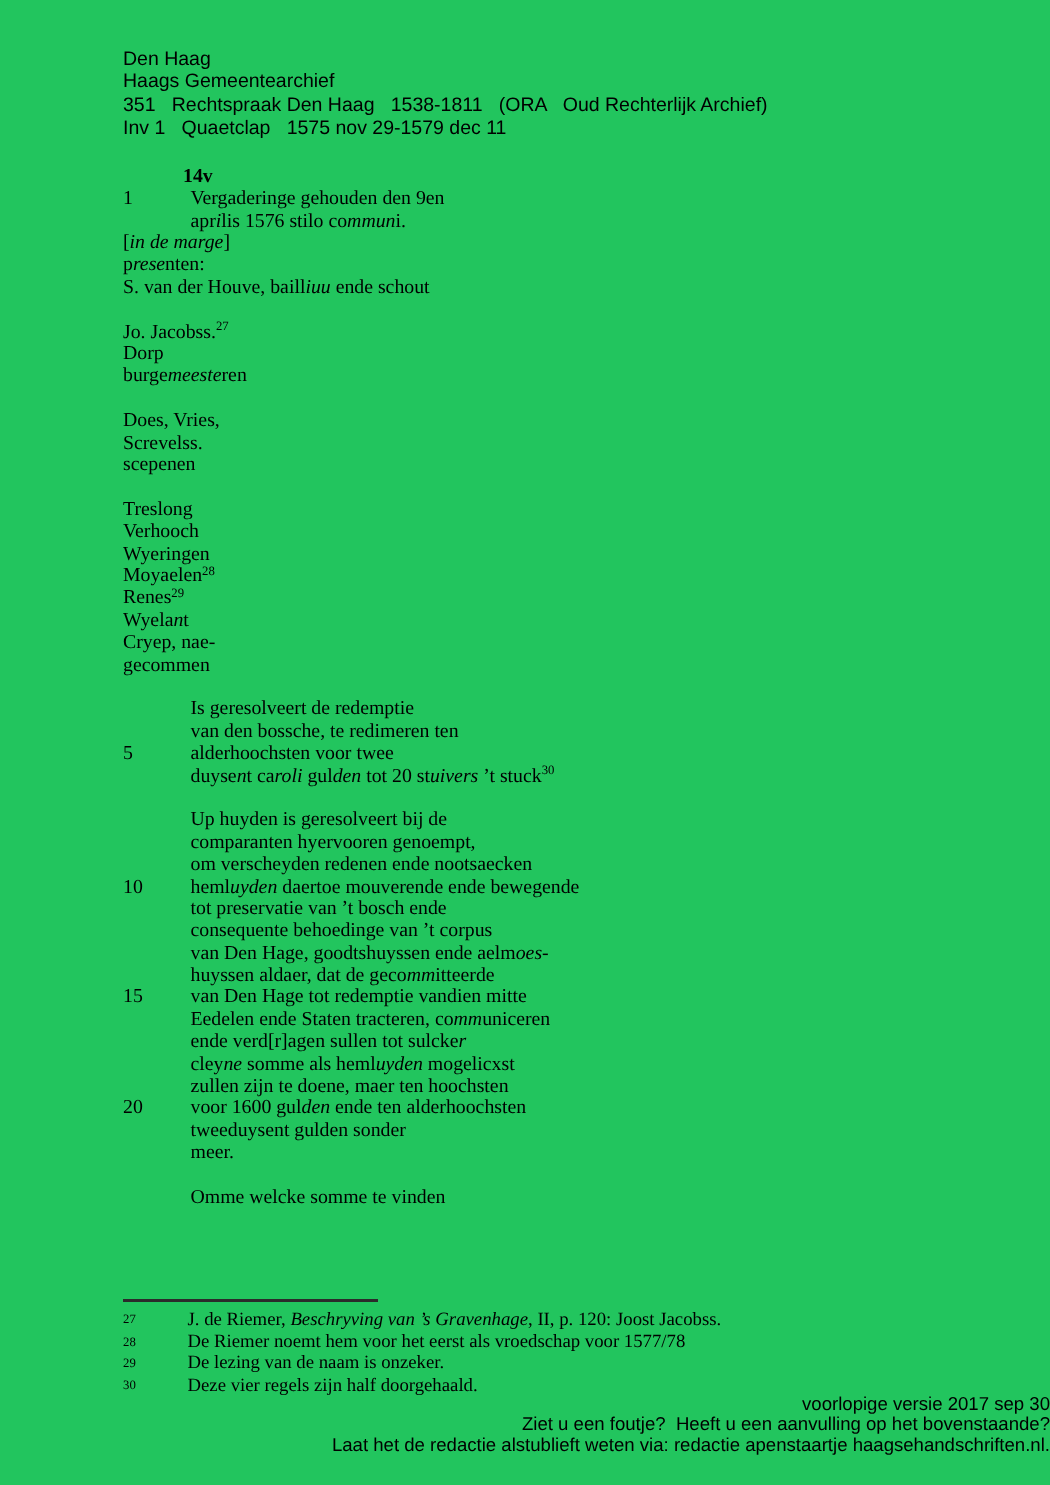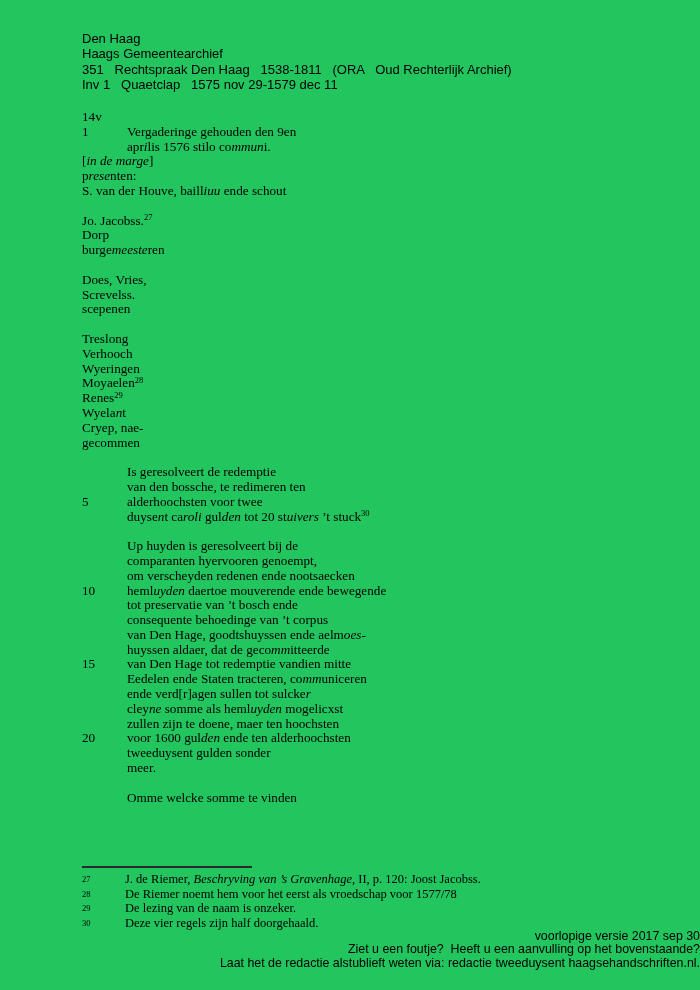--- a/index.html
+++ b/index.html
@@ -13,21 +13,21 @@
     font-family:"Liberation Sans", sans-serif;
     font-size:13px; line-height:15.3px; white-space:pre-wrap;
   }
   
   .doc {
     position:absolute; left:82px; top:110px;
     font-family:"Liberation Serif", serif;
     font-size:13.2px;
   }
   .doc .ln { position:relative; height:14.8px; line-height:14.8px; white-space:pre-wrap; }
-  .doc .ln.b { font-weight:normal; }
+  .doc .ln.b { font-weight:bold;margin-left:40px; }
   .doc .num { position:absolute; left:0; top:0; }
   .doc .t { display:inline-block; }
   .doc .ln.ind .t { margin-left:45px; }
   sup { font-size:8.5px; line-height:0; vertical-align:baseline; position:relative; top:-4.5px; }
   
   .fnrule { position:absolute; left:82px; top:866px; width:170px; height:0; border-top:2px solid #2b2b2b; }
   .fns {
     position:absolute; left:82px; top:872px;
     font-family:"Liberation Serif", serif;
     font-size:12.5px; line-height:14.7px;
@@ -96,14 +96,14 @@
       <div class="ln"><span class="t"></span></div>
       <div class="ln ind"><span class="t">Omme welcke somme te vinden</span></div>
     </div>
   <div class="fnrule"></div>
   <div class="fns" id="fns">
       <div class="fn"><span class="m">27</span><span class="t">J. de Riemer, <i>Beschryving van ’s Gravenhage</i>, II, p. 120: Joost Jacobss.</span></div>
       <div class="fn"><span class="m">28</span><span class="t">De Riemer noemt hem voor het eerst als vroedschap voor 1577/78</span></div>
       <div class="fn"><span class="m">29</span><span class="t">De lezing van de naam is onzeker.</span></div>
       <div class="fn"><span class="m">30</span><span class="t">Deze vier regels zijn half doorgehaald.</span></div>
     </div>
-  <div class="ftr" id="ftr"><div>voorlopige versie 2017 sep 30</div><div>Ziet u een foutje?  Heeft u een aanvulling op het bovenstaande?</div><div>Laat het de redactie alstublieft weten via: redactie tweeduysent haagsehandschriften.nl.</div></div>
+  <div class="ftr" id="ftr"><div>voorlopige versie 2017 sep 30</div><div>Ziet u een foutje?  Heeft u een aanvulling op het bovenstaande?</div><div>Laat het de redactie alstublieft weten via: redactie apenstaartje haagsehandschriften.nl.</div></div>
 </div>
 
 </body></html>

